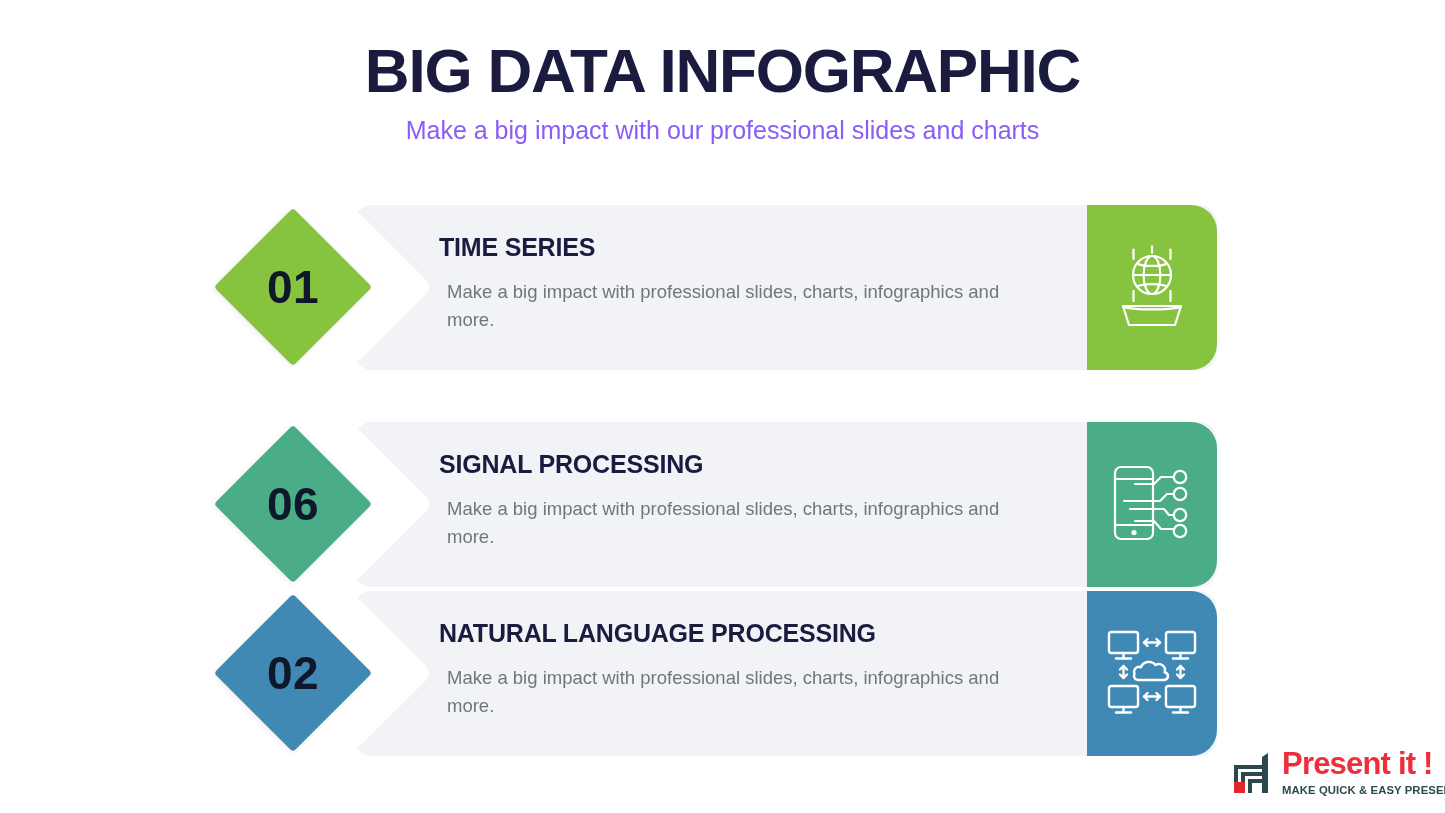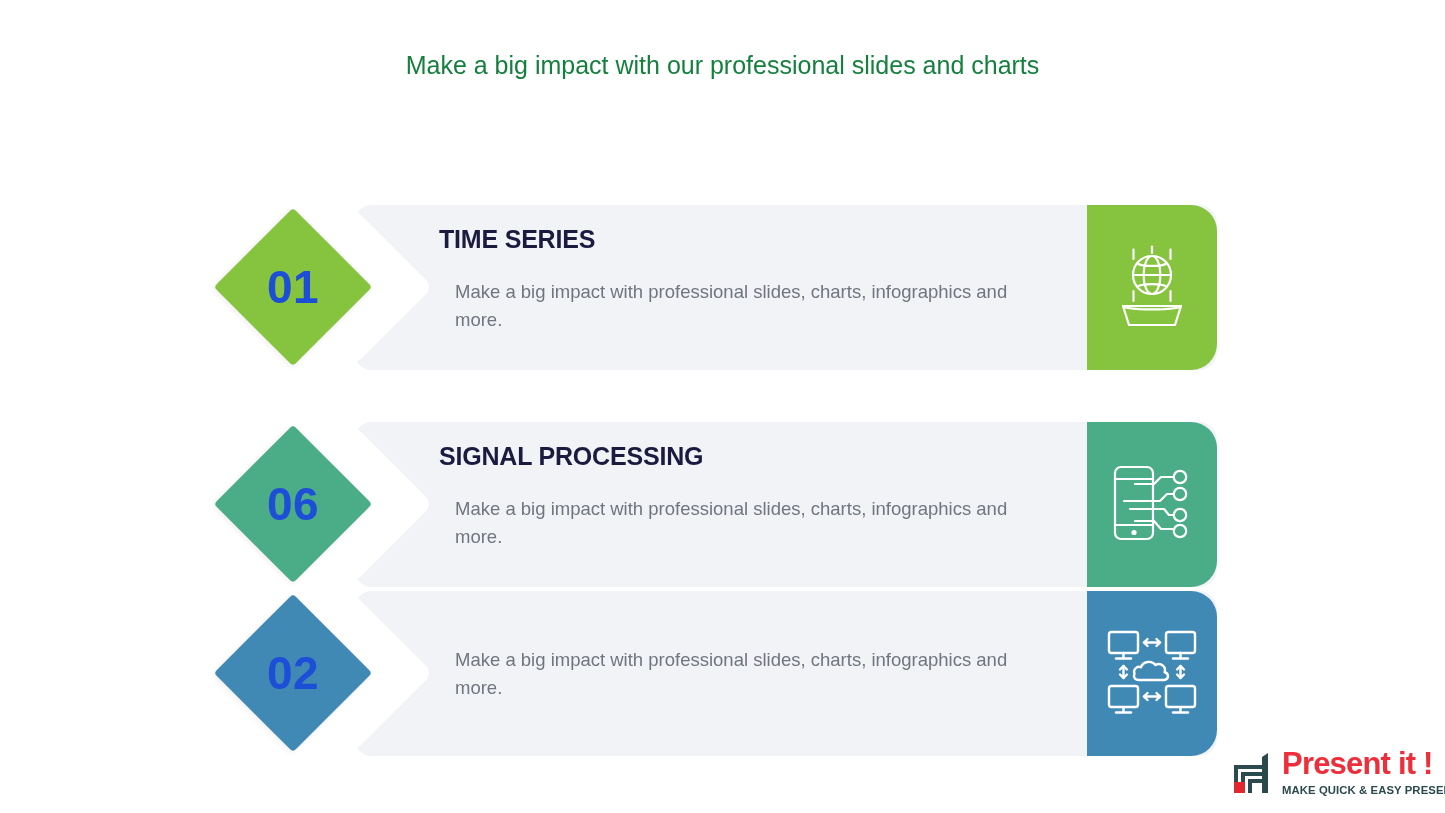--- a/index.html
+++ b/index.html
@@ -29,21 +29,21 @@
     font-weight: bold;
     letter-spacing: -1.2px;
     color: #1B1B40;
     line-height: 1.05;
     margin: 0;
     white-space: nowrap;
   }
   .subtitle {
     font-size: 25px;
     font-weight: 400;
-    color: #15803d;
+    color: #8b5cf6;
     margin: 12px 0 0 0;
     line-height: 1.2;
     white-space: nowrap;
   }
 
   
   .row {
     position: absolute;
     left: 237px;
     width: 980px;
@@ -123,21 +123,21 @@
   }
   .diamond-num {
     position: absolute;
     left: 0;
     top: 26px;
     width: 112px;
     height: 112px;
     display: flex;
     align-items: center;
     justify-content: center;
-    color: #1d4ed8;
+    color: #0f172a;
     font-size: 46px;
     font-weight: bold;
     letter-spacing: 0.5px;
     pointer-events: none;
   }
 
   .card-text {
     position: absolute;
     left: 202px;
     top: 0;
@@ -152,21 +152,21 @@
     font-weight: bold;
     color: #1B1B40;
     letter-spacing: -0.2px;
     margin: 0 0 9px 0;
     line-height: 1.1;
   }
   .card-body {
     font-size: 18.5px;
     color: #70767F;
     line-height: 1.48;
-    margin: 16px;
+    margin: 8px;
     max-width: 578px;
   }
 
   
   .logo {
     position: absolute;
     left: 1232px;
     top: 748px;
     width: 206px;
     height: 52px;
@@ -199,20 +199,21 @@
     letter-spacing: 0.1px;
     line-height: 1.1;
     margin-top: 3px;
     white-space: nowrap;
   }
 </style>
 </head>
 <body>
 
 <div class="header">
+  <h1 class="title">BIG DATA INFOGRAPHIC</h1>
   <p class="subtitle">Make a big impact with our professional slides and charts</p>
 </div>
 
 <div class="row row-1">
   <div class="card"></div>
   <div class="card-notch"></div>
 
   <div class="card-text">
     <div class="card-heading">TIME SERIES</div>
     <div class="card-body">Make a big impact with professional slides, charts, infographics and more.</div>
@@ -271,20 +272,21 @@
 
   <div class="diamond" style="background:#4BAD88;"></div>
   <div class="diamond-num">06</div>
 </div>
 
 <div class="row row-3">
   <div class="card"></div>
   <div class="card-notch"></div>
 
   <div class="card-text">
+    <div class="card-heading">NATURAL LANGUAGE PROCESSING</div>
     <div class="card-body">Make a big impact with professional slides, charts, infographics and more.</div>
   </div>
 
   <div class="icon-panel" style="background:#4189B5;">
     <span>
       <svg width="92" height="88" viewBox="0 0 92 88" fill="none" stroke="#ffffff" stroke-width="2.4" stroke-linecap="round" stroke-linejoin="round">
 
         <rect x="3" y="4" width="29" height="21" rx="2.5"></rect>
         <line x1="17.5" y1="25" x2="17.5" y2="30"></line>
         <line x1="10" y1="30.5" x2="25" y2="30.5"></line>

